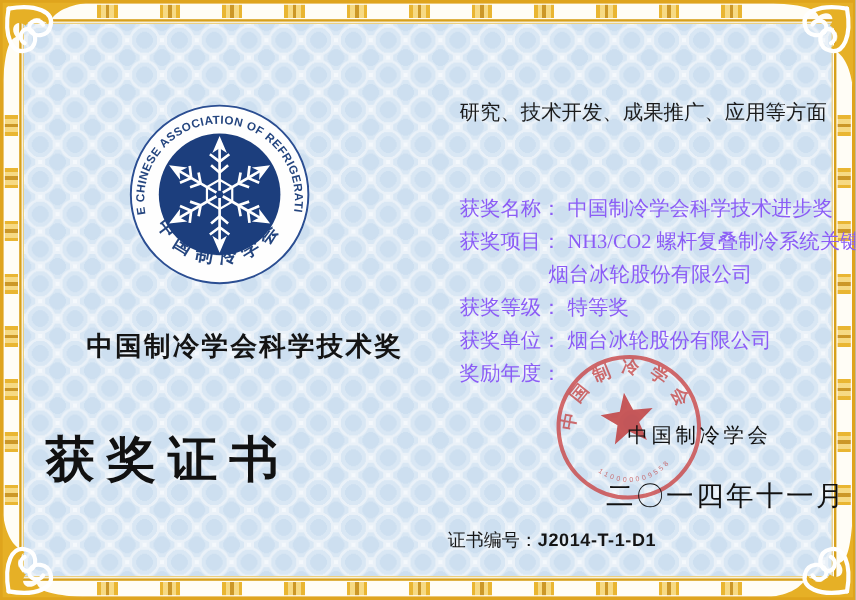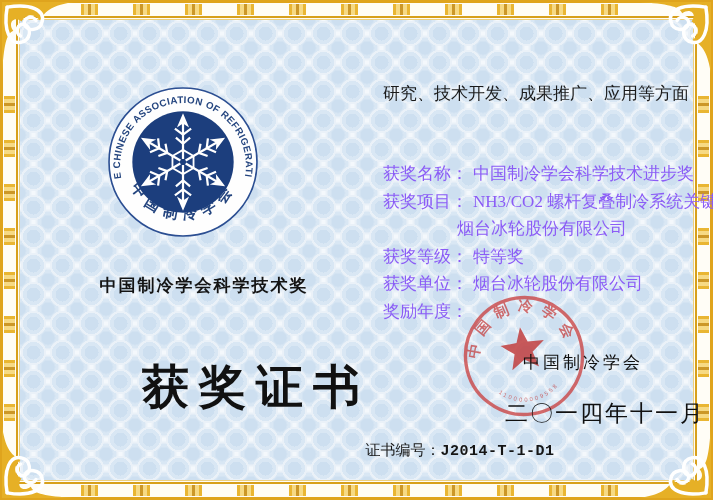--- a/index.html
+++ b/index.html
@@ -43,37 +43,37 @@
       radial-gradient(circle, #cddff0 0px 7px, #d9e7f4 7px 10.5px, #eaf1f8 10.5px 12.5px, rgba(255,255,255,0) 13px);
     background-size:29px 29px, 29px 29px;
     background-position:0 0, 14.5px 14.5px;
   }
   
   .content{position:absolute; inset:0; z-index:2;}
   .abs{position:absolute;}
   .logo-wrap{left:107px; top:86px; width:152px; height:152px;}
   .award-name{left:38px; top:274px; width:332px; text-align:center;
     font-family:"Liberation Sans", sans-serif; font-weight:bold;
-    font-size:17px; letter-spacing:2px; color:#141414;}
-  .cert-title{left:38px; top:356px; width:332px; text-align:right;
+    font-size:22px; letter-spacing:2px; color:#141414;}
+  .cert-title{left:38px; top:356px; width:332px; text-align:left;
     font-family:"Liberation Sans", sans-serif; font-weight:bold;
-    font-size:47px; letter-spacing:10px; color:#111;}
+    font-size:41px; letter-spacing:10px; color:#111;}
   .intro{left:383px; top:82px; width:308px; font-size:17px;
     line-height:24.5px; color:#1b1b1b;}
   .intro .l1{padding-left:34px;}
   .fields{left:383px; top:160px; width:312px;}
   .field-row{display:flex; height:27.5px; align-items:center;
     font-size:17px; color:#8b5cf6; white-space:nowrap;}
   .field-row .lab{margin-right:5px;}
   .field-row.cont .val{margin-left:74px;}
   .seal-wrap{left:459px; top:291px; width:130px; height:130px; z-index:3; opacity:.9;}
   .sig-org{left:523px; top:351px; font-size:17px; letter-spacing:3px; color:#101010; z-index:4;}
   .sig-date{left:505px; top:398px; font-size:23px; letter-spacing:2px; color:#101010; z-index:4;}
   .cert-no{left:340px; top:441px; width:240px; font-size:15px; color:#151515; z-index:4; text-align:center;}
-  .cert-no b{font-family:Liberation Mono, monospace; letter-spacing:.5px;}
+  .cert-no b{font-family:Liberation Sans, sans-serif; letter-spacing:.5px;}
 </style>
 </head>
 <body>
 
 <div class="cert">
 
   <div class="pattern"></div>
 
   <div class="gold-edge"></div>
   <div class="edge-strip top"></div>

